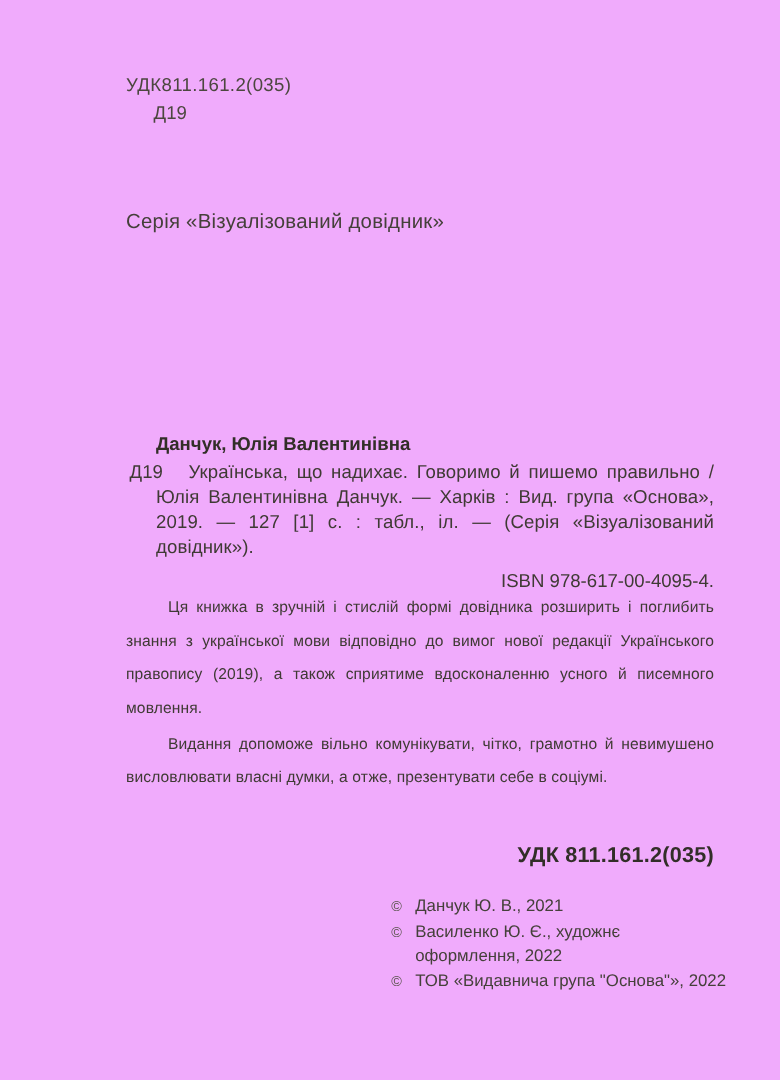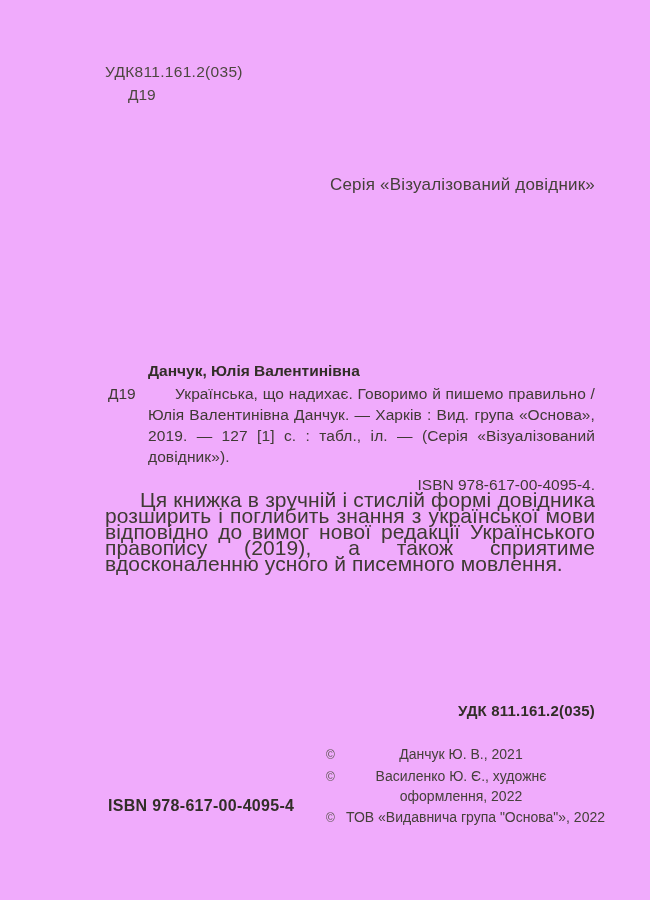--- a/index.html
+++ b/index.html
@@ -33,42 +33,42 @@
     font-size: 15.5px;
     color: #4c473f;
   }
 
   
   .series {
     position: absolute;
     left: 105px;
     top: 175px;
     width: 490px;
-    text-align: right;
+    text-align: left;
     font-size: 17px;
     letter-spacing: 0.2px;
     color: #45403a;
   }
   .series-title { margin-bottom: 13px; }
 
   
   .catalog {
     position: absolute;
     left: 108px;
     top: 360px;
     width: 487px;
     font-size: 15.5px;
     line-height: 21px;
   }
   .catalog-code {
     position: absolute;
     left: 0;
     top: 23px;
   }
-  .catalog-body { margin-left: 40px; }
+  .catalog-body { margin-left: 22px; }
   .catalog-author {
     font-weight: 700;
     color: #322e28;
     margin-bottom: 2px;
   }
   .catalog-desc {
     margin: 0;
     text-align: justify;
     text-indent: 27px;
     letter-spacing: 0.1px;
@@ -78,38 +78,38 @@
     margin-top: 7px;
     text-align: right;
   }
 
   
   .annotation {
     position: absolute;
     left: 105px;
     top: 492px;
     width: 490px;
-    font-size: 21px;
-    line-height: 16px;
+    font-size: 13px;
+    line-height: 28px;
   }
   .annotation p {
     margin: 0 0 2px 0;
     text-align: justify;
     text-indent: 35px;
     letter-spacing: 0.1px;
     hyphens: manual;
     -webkit-hyphens: manual;
   }
 
   
   .udk-bottom {
     position: absolute;
     right: 55px;
     top: 702px;
-    font-size: 15px;
+    font-size: 18px;
     font-weight: 700;
     color: #322e28;
     letter-spacing: 0.2px;
   }
 
   
   .copyrights {
     position: absolute;
     left: 326px;
     top: 744px;
@@ -123,21 +123,21 @@
     margin-bottom: 1px;
   }
   .copyright-symbol {
     width: 12px;
     margin-right: 8px;
     font-size: 12px;
     color: #5a554d;
     flex: 0 0 auto;
     padding-top: 1px;
   }
-  .copyright-text { width: 230px; text-align: center; }
+  .copyright-text { width: 230px; }
   .copyright-item:last-child .copyright-text { white-space: nowrap; width: auto; }
 
   
   .isbn-bottom {
     position: absolute;
     left: 108px;
     top: 797px;
     font-size: 16px;
     font-weight: 700;
     color: #322e28;
@@ -161,34 +161,34 @@
     <div class="catalog-code">Д19</div>
     <div class="catalog-body">
       <div class="catalog-author">Данчук, Юлія Валентинівна</div>
       <p class="catalog-desc">Українська, що надихає. Говоримо й пишемо правильно / Юлія Валентинівна Данчук. — Харків : Вид. група «Основа», 2019. — 127 [1] с. : табл., іл. — (Серія «Візуалізований довідник»).</p>
       <div class="catalog-isbn">ISBN 978-617-00-4095-4.</div>
     </div>
   </div>
 
   <div class="annotation">
     <p>Ця книжка в зручній і стислій формі довідника розширить і поглибить знання з української мови відповідно до вимог нової редакції Українського правопису (2019), а також сприятиме вдосконаленню усного й писемного мовлення.</p>
+    <p>Видання допоможе вільно комунікувати, чітко, грамотно й невимушено висловлювати власні думки, а отже, презентувати себе в соціумі.</p>
   </div>
 
   <div class="udk-bottom">УДК 811.161.2(035)</div>
 
   <div class="copyrights">
     <div class="copyright-item">
       <span class="copyright-symbol">©</span>
       <span class="copyright-text">Данчук Ю. В., 2021</span>
     </div>
     <div class="copyright-item">
       <span class="copyright-symbol">©</span>
       <span class="copyright-text">Василенко Ю. Є., художнє оформлення, 2022</span>
     </div>
     <div class="copyright-item">
       <span class="copyright-symbol">©</span>
       <span class="copyright-text">ТОВ «Видавнича група "Основа"», 2022</span>
     </div>
   </div>
 
-  <div class="isbn-bottom">ISBN 978-617-00-4095-4</div>
 
 </div>
 
 </body></html>

